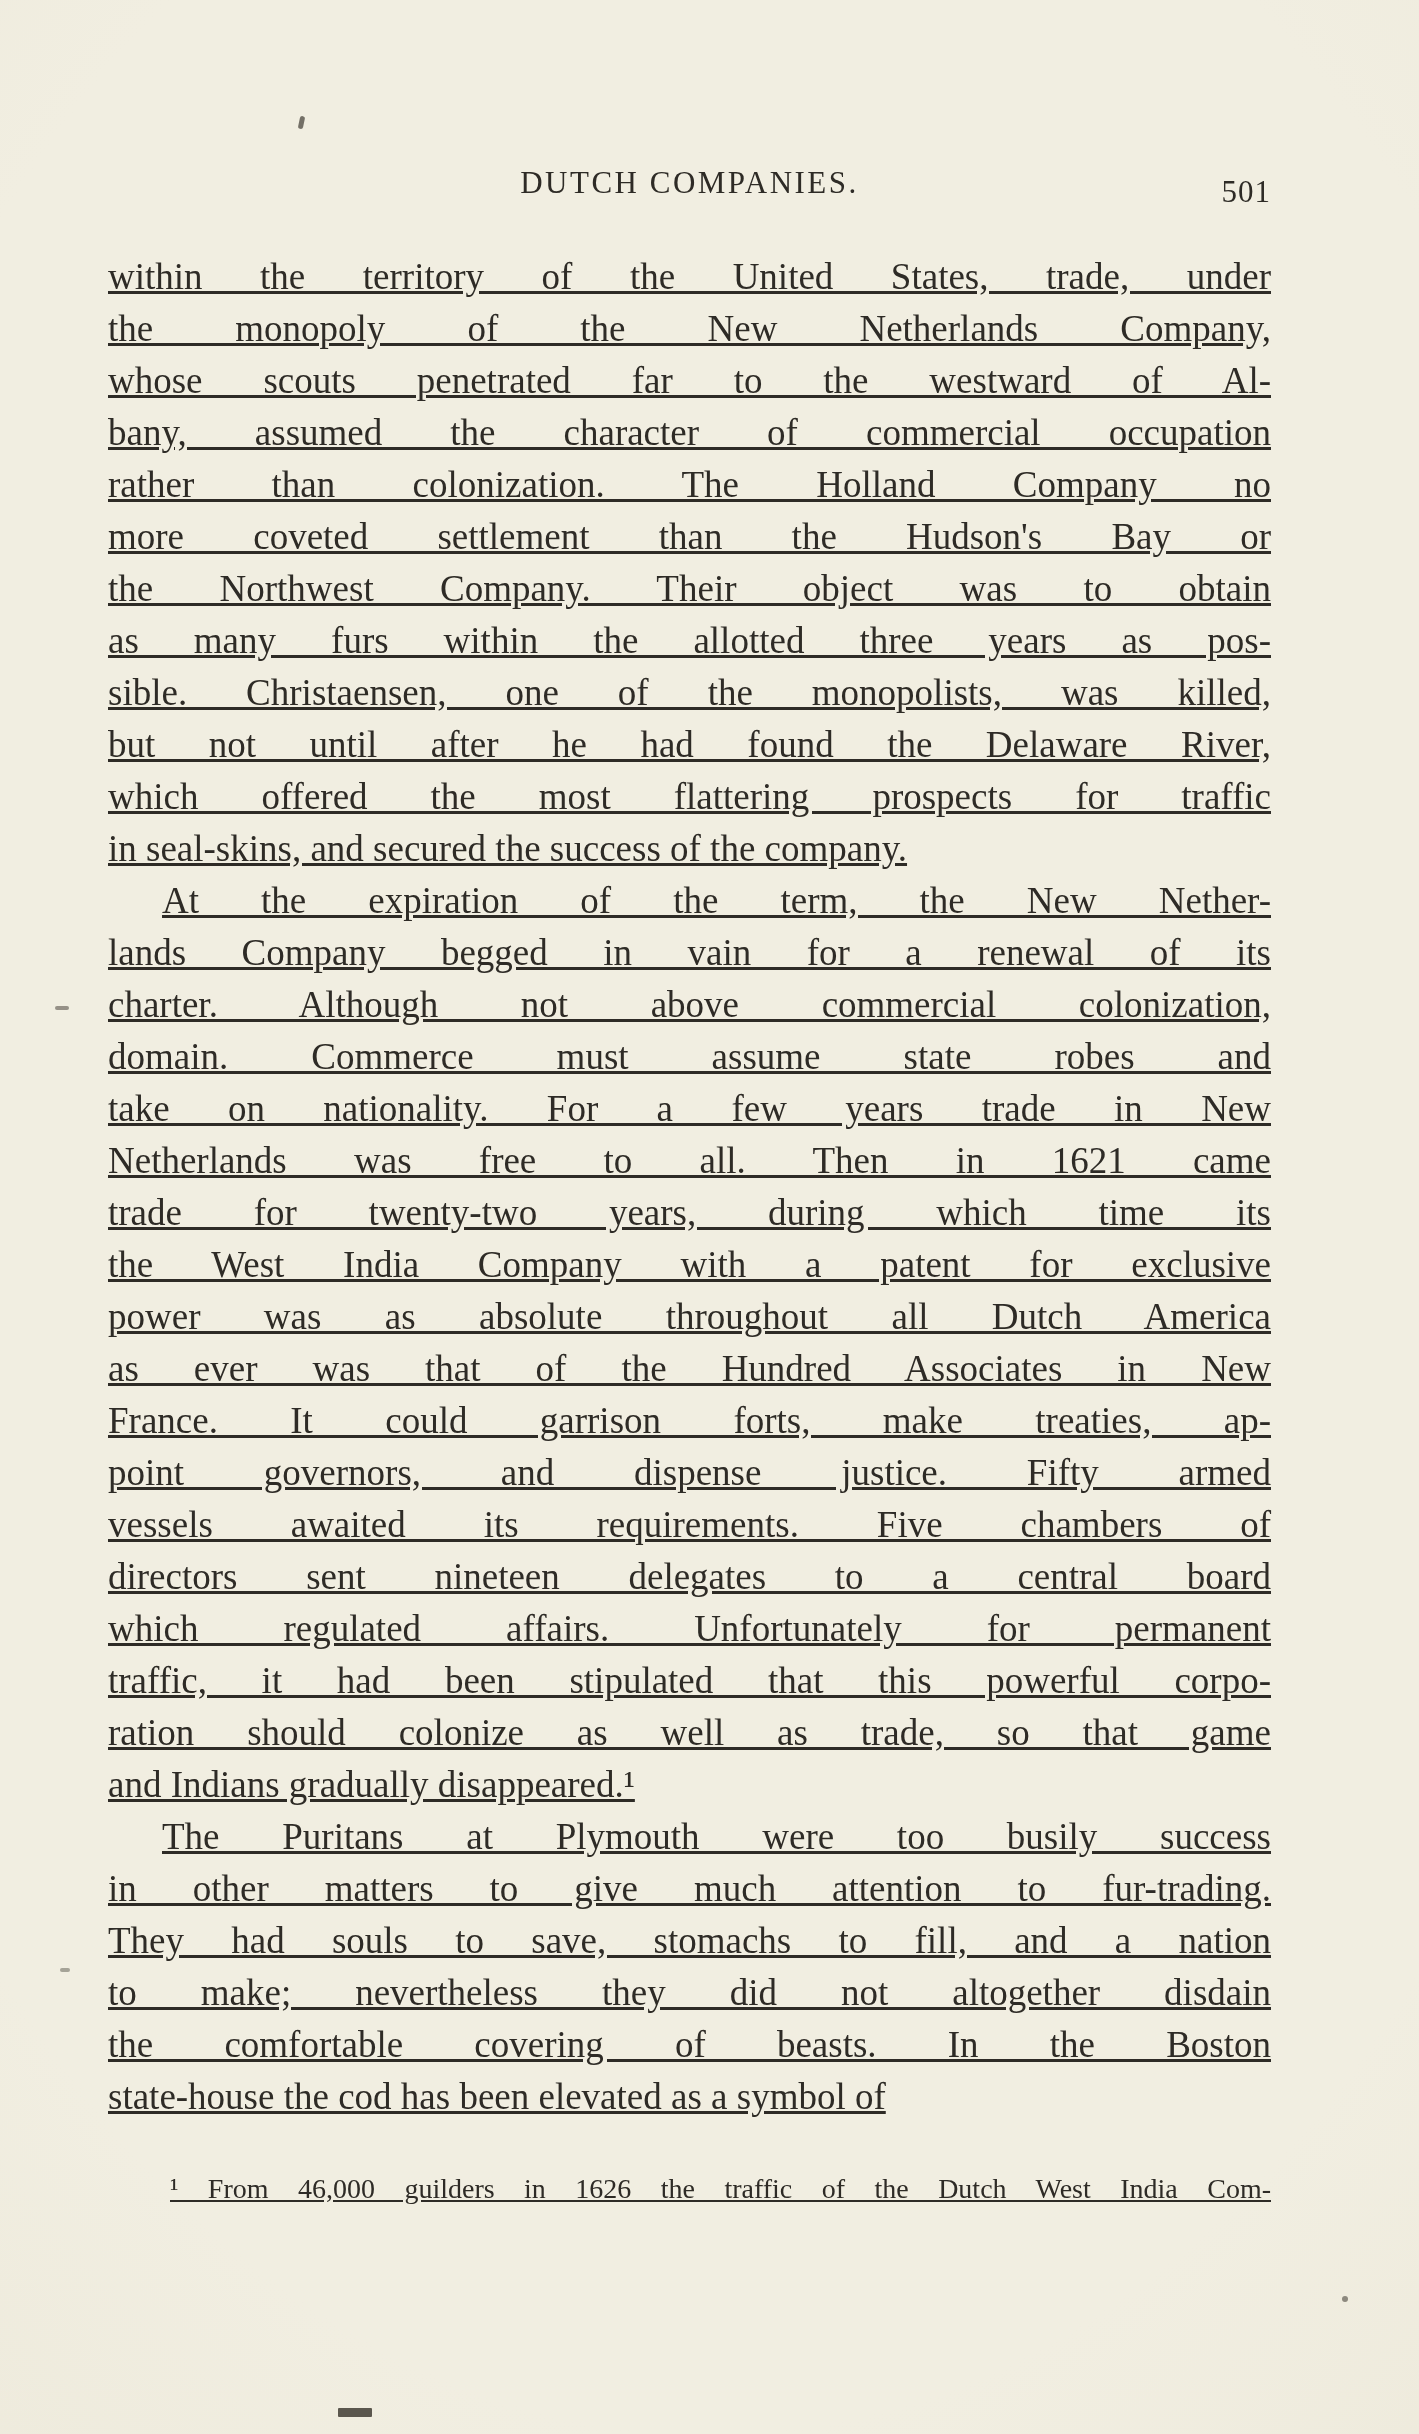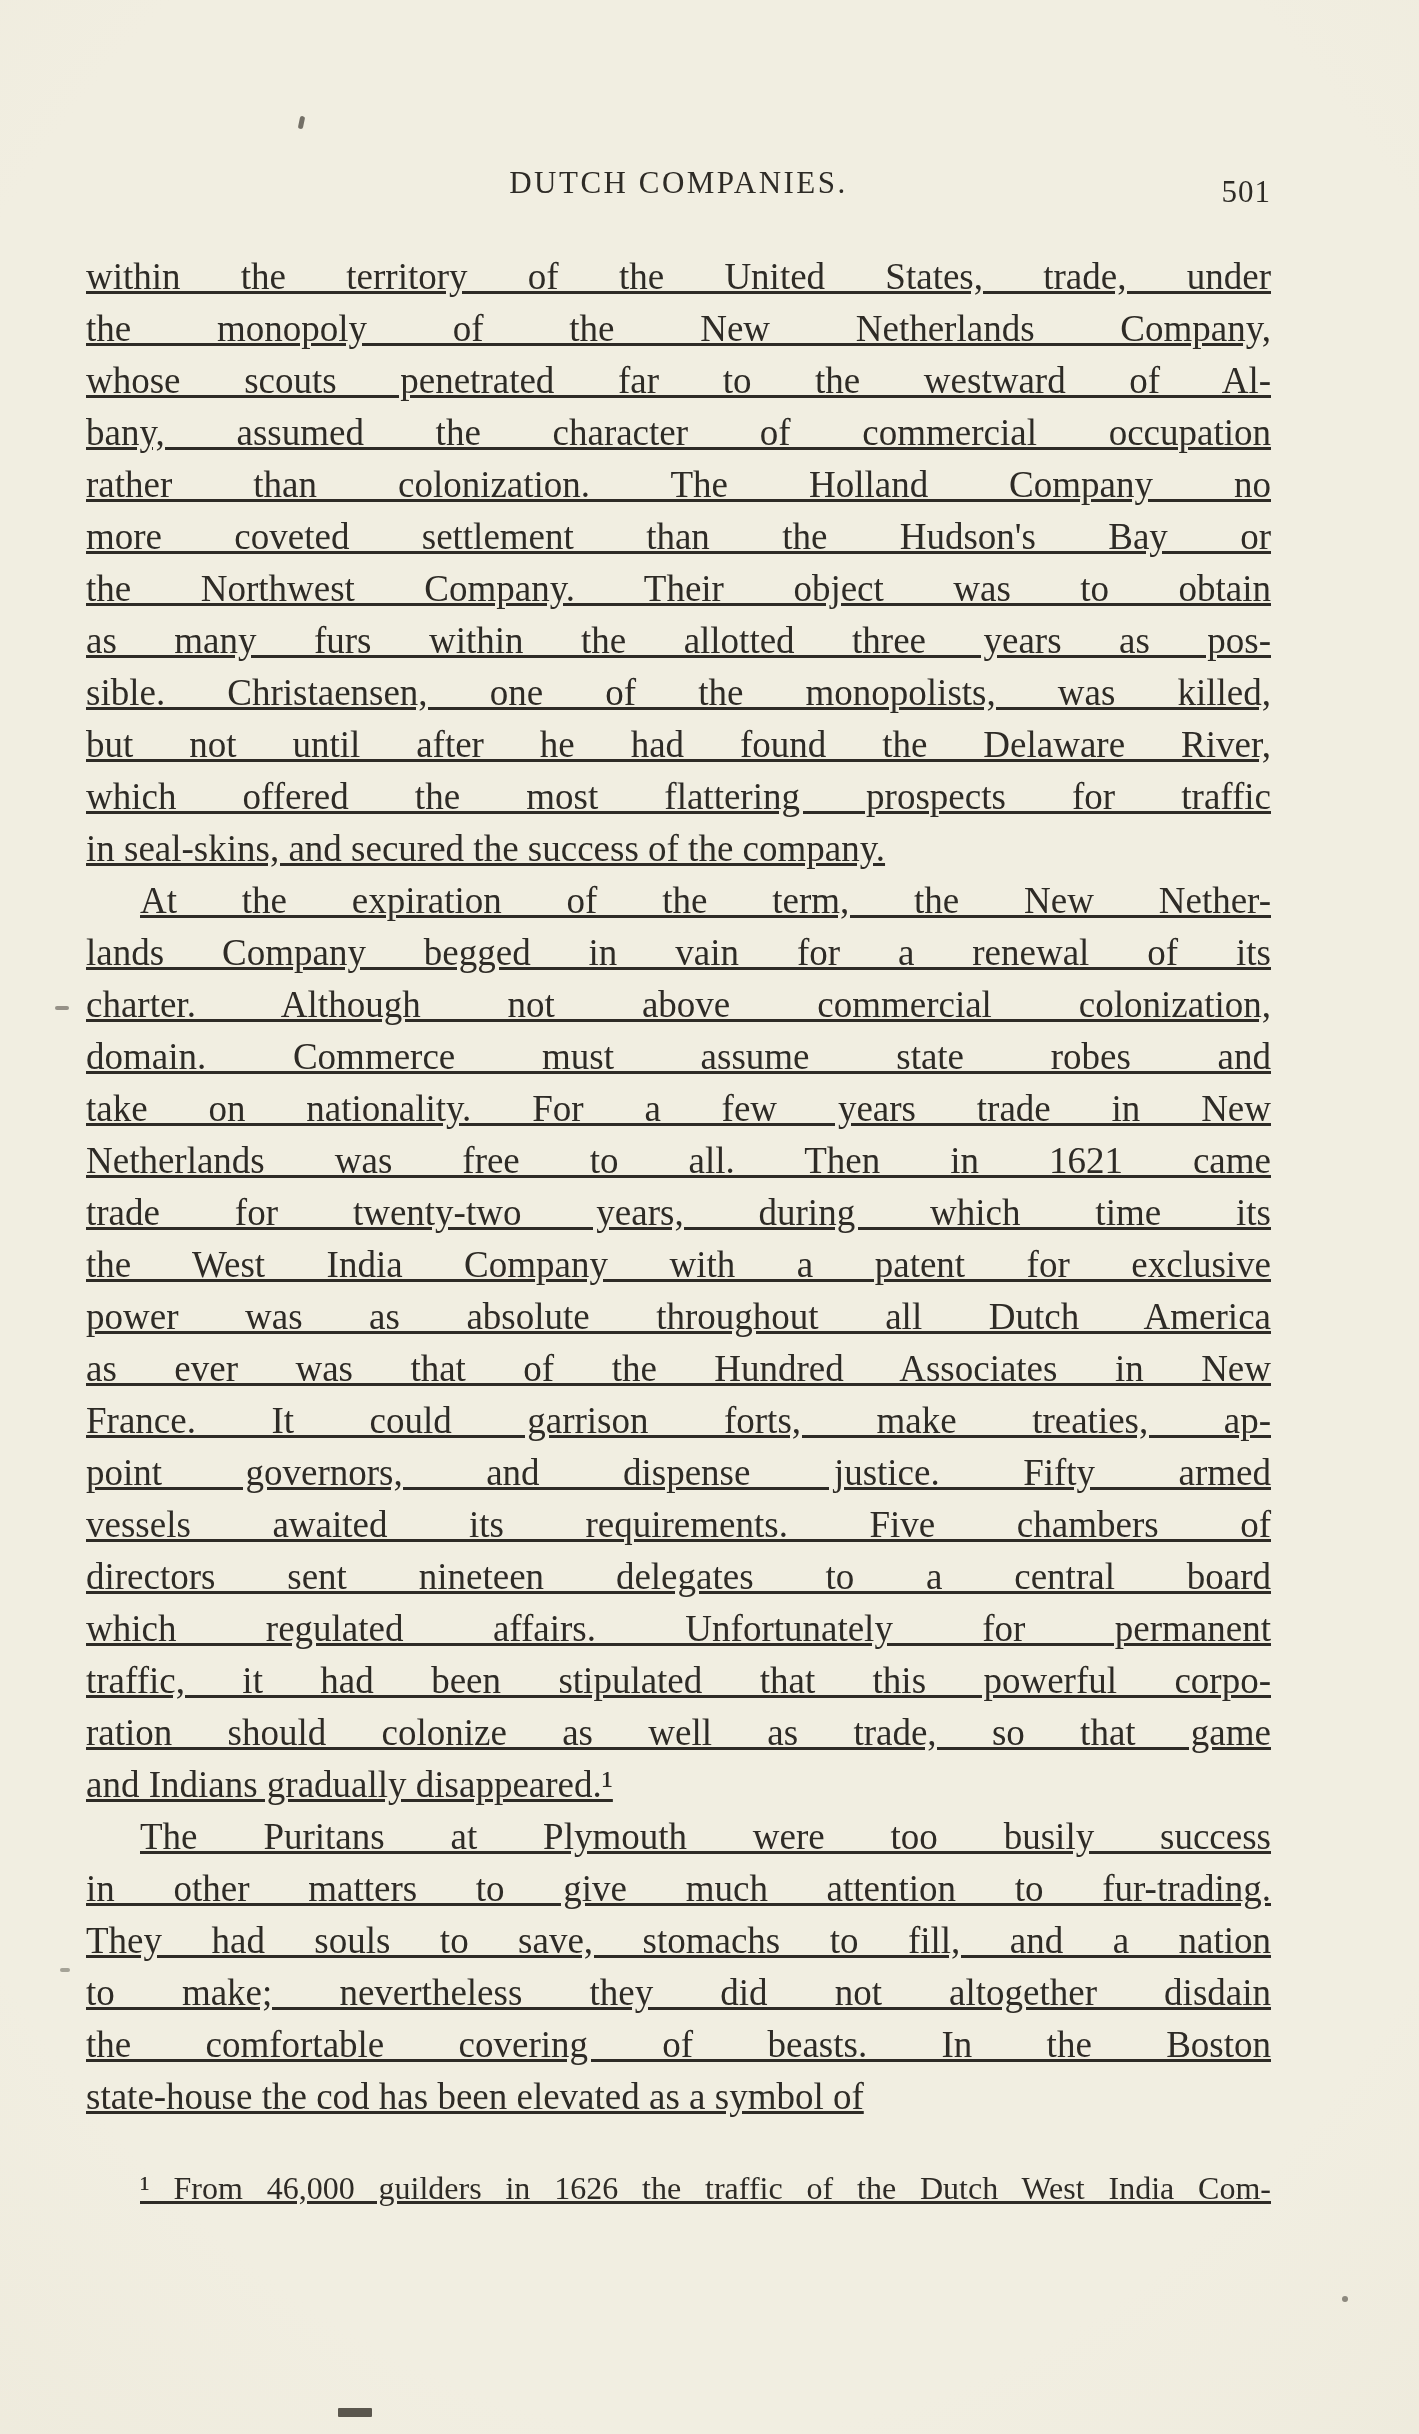--- a/index.html
+++ b/index.html
@@ -13,21 +13,21 @@
     background: #e8e4d5;
     overflow: hidden;
   }
   .page {
     position: relative;
     width: 1419px;
     height: 2434px;
     box-sizing: border-box;
     background: radial-gradient(ellipse 120% 100% at 50% 45%, var(--paper, #f1eee1) 55%, #eae6d6 92%, #e4dfcd 100%);
     color: var(--ink, #2e2b26);
-    padding: 165px 148px 0 86px;
+    padding: 165px 148px 0 108px;
     overflow: hidden;
   }
   .running-head {
     position: relative;
     height: 44px;
     margin-bottom: 42px;
   }
   .head-title {
     display: block;
     text-align: center;
@@ -53,21 +53,22 @@
     text-decoration: underline;
   }
   .line.last {
     text-align-last: left;
   }
   .line.indent {
     text-indent: 54px;
   }
   .footnote {
     margin-top: 46px;
-    font-size: 32px;
+    font-size: 28px;
+    margin-left: 8px;
   }
   .footnote .line {
     line-height: 39px;
   }
   
   .speck {
     position: absolute;
     background: #4a463e;
     border-radius: 2px;
     opacity: 0.8;

